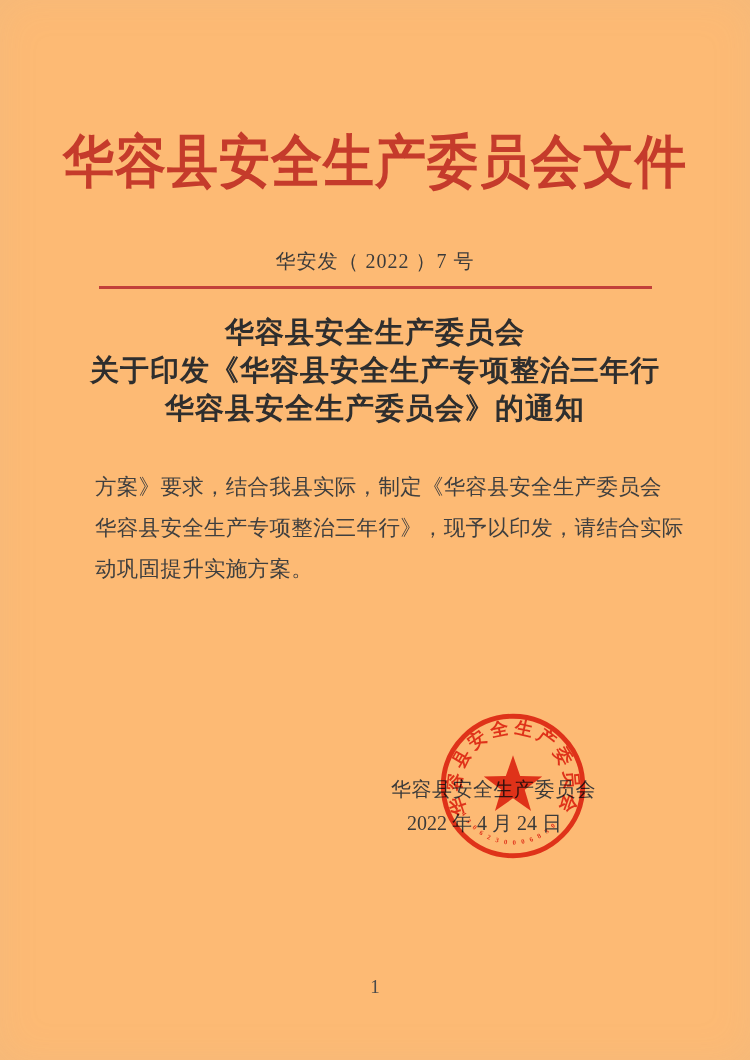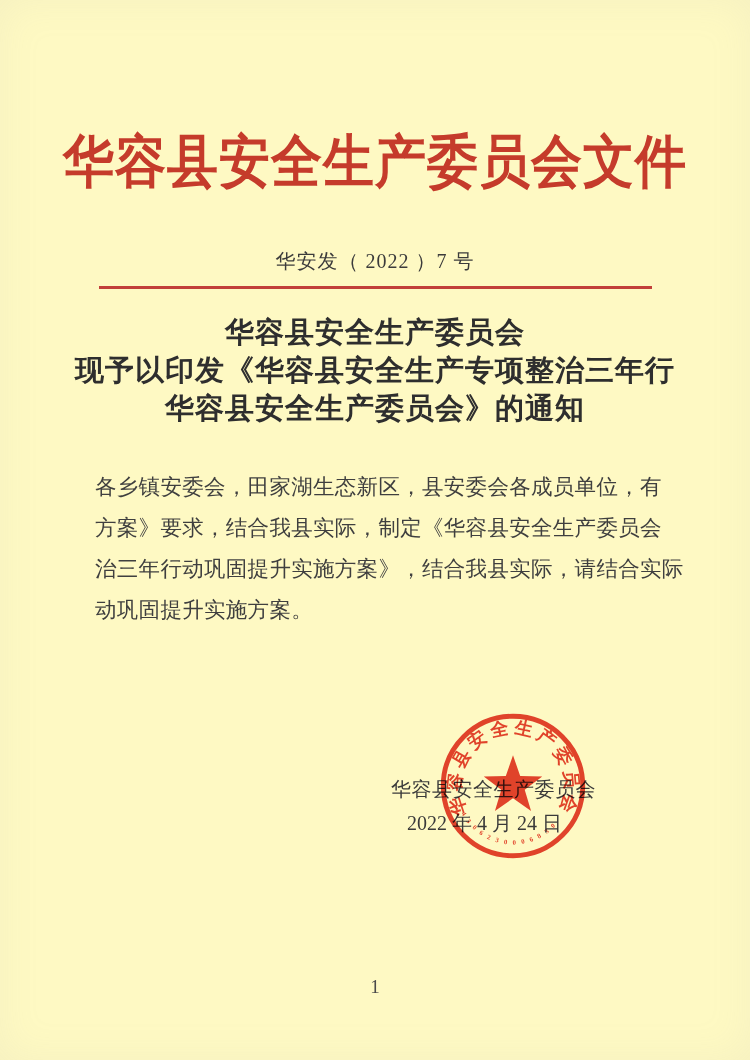--- a/index.html
+++ b/index.html
@@ -5,21 +5,21 @@
   html, body {
     margin: 0;
     padding: 0;
     background: #ffffff;
   }
   .page {
     position: relative;
     width: 750px;
     height: 1060px;
     margin: 0 auto;
-    background: #fef9c3;
+    background: #fdba74;
     overflow: hidden;
     font-family: "Liberation Serif", "DejaVu Serif", serif;
     box-shadow: inset 0 0 40px rgba(180,180,175,0.12);
   }
   .letterhead {
     position: absolute;
     top: 124px;
     left: 0;
     width: 750px;
     text-align: center;
@@ -125,28 +125,27 @@
 <div class="page">
 
   <div class="letterhead">华容县安全生产委员会文件</div>
 
   <div class="doc-number">华安发（ 2022 ）7 号</div>
 
   <div class="red-rule"></div>
 
   <div class="doc-title">
     <div>华容县安全生产委员会</div>
-    <div>现予以印发《华容县安全生产专项整治三年行</div>
+    <div>关于印发《华容县安全生产专项整治三年行</div>
     <div>华容县安全生产委员会》的通知</div>
   </div>
 
   <div class="body-text">
-    <div class="line">各乡镇安委会，田家湖生态新区，县安委会各成员单位，有</div>
     <div class="line">方案》要求，结合我县实际，制定《华容县安全生产委员会</div>
-    <div class="line">治三年行动巩固提升实施方案》，结合我县实际，请结合实际</div>
+    <div class="line">华容县安全生产专项整治三年行》，现予以印发，请结合实际</div>
     <div class="line">动巩固提升实施方案。</div>
   </div>
 
   <div class="signature-org">华容县安全生产委员会</div>
 
   <div class="signature-date">2022 年 4 月 24 日</div>
 
   <svg class="seal" viewBox="0 0 200 200" xmlns="http://www.w3.org/2000/svg">
     <defs>
       <path id="ringArc" d="M 40.6 137.1 A 70 70 0 1 1 159.4 137.1" fill="none"></path>

